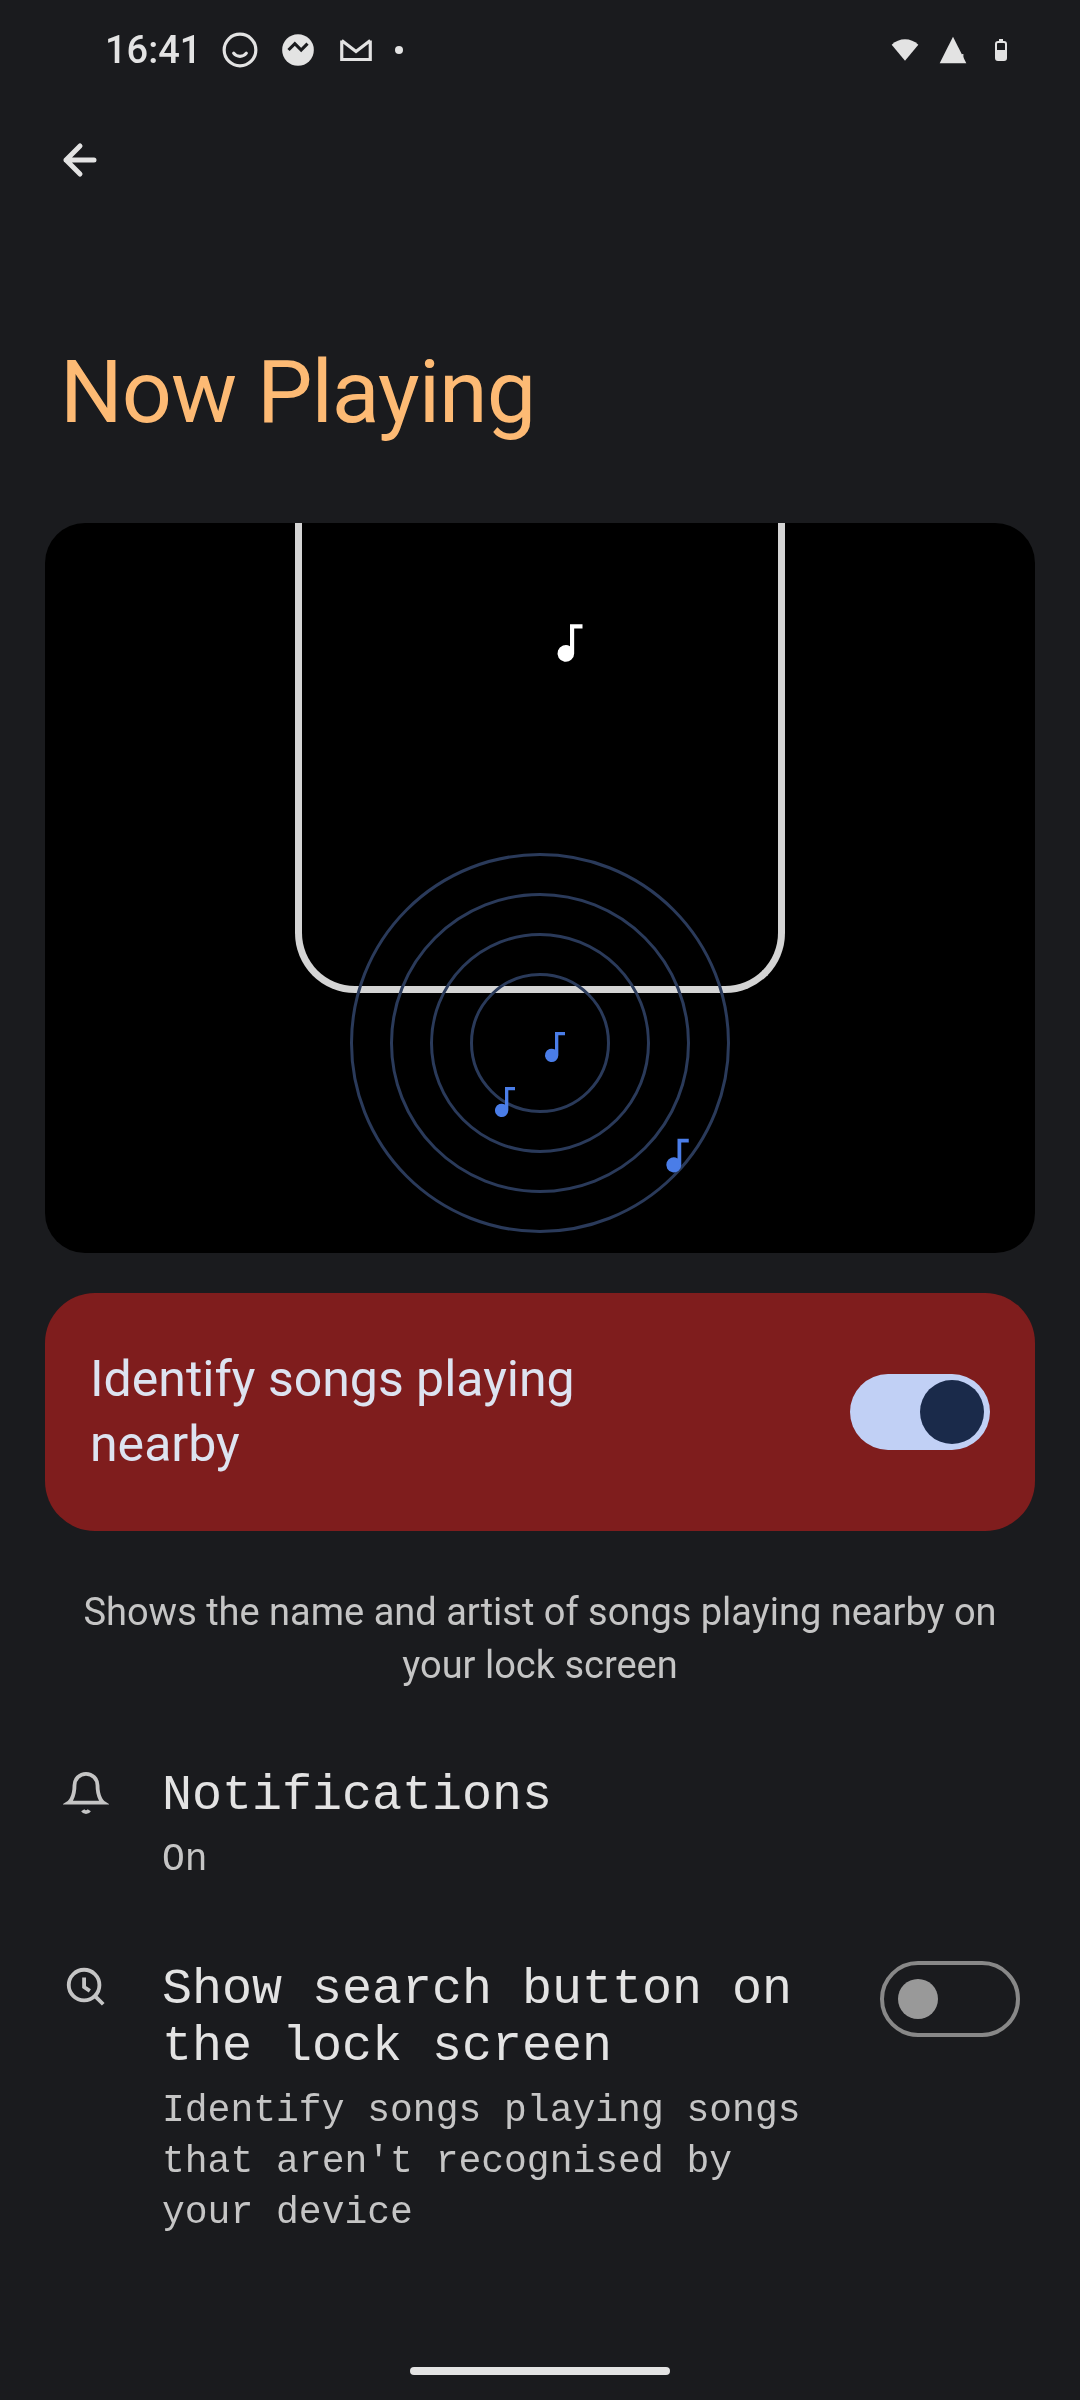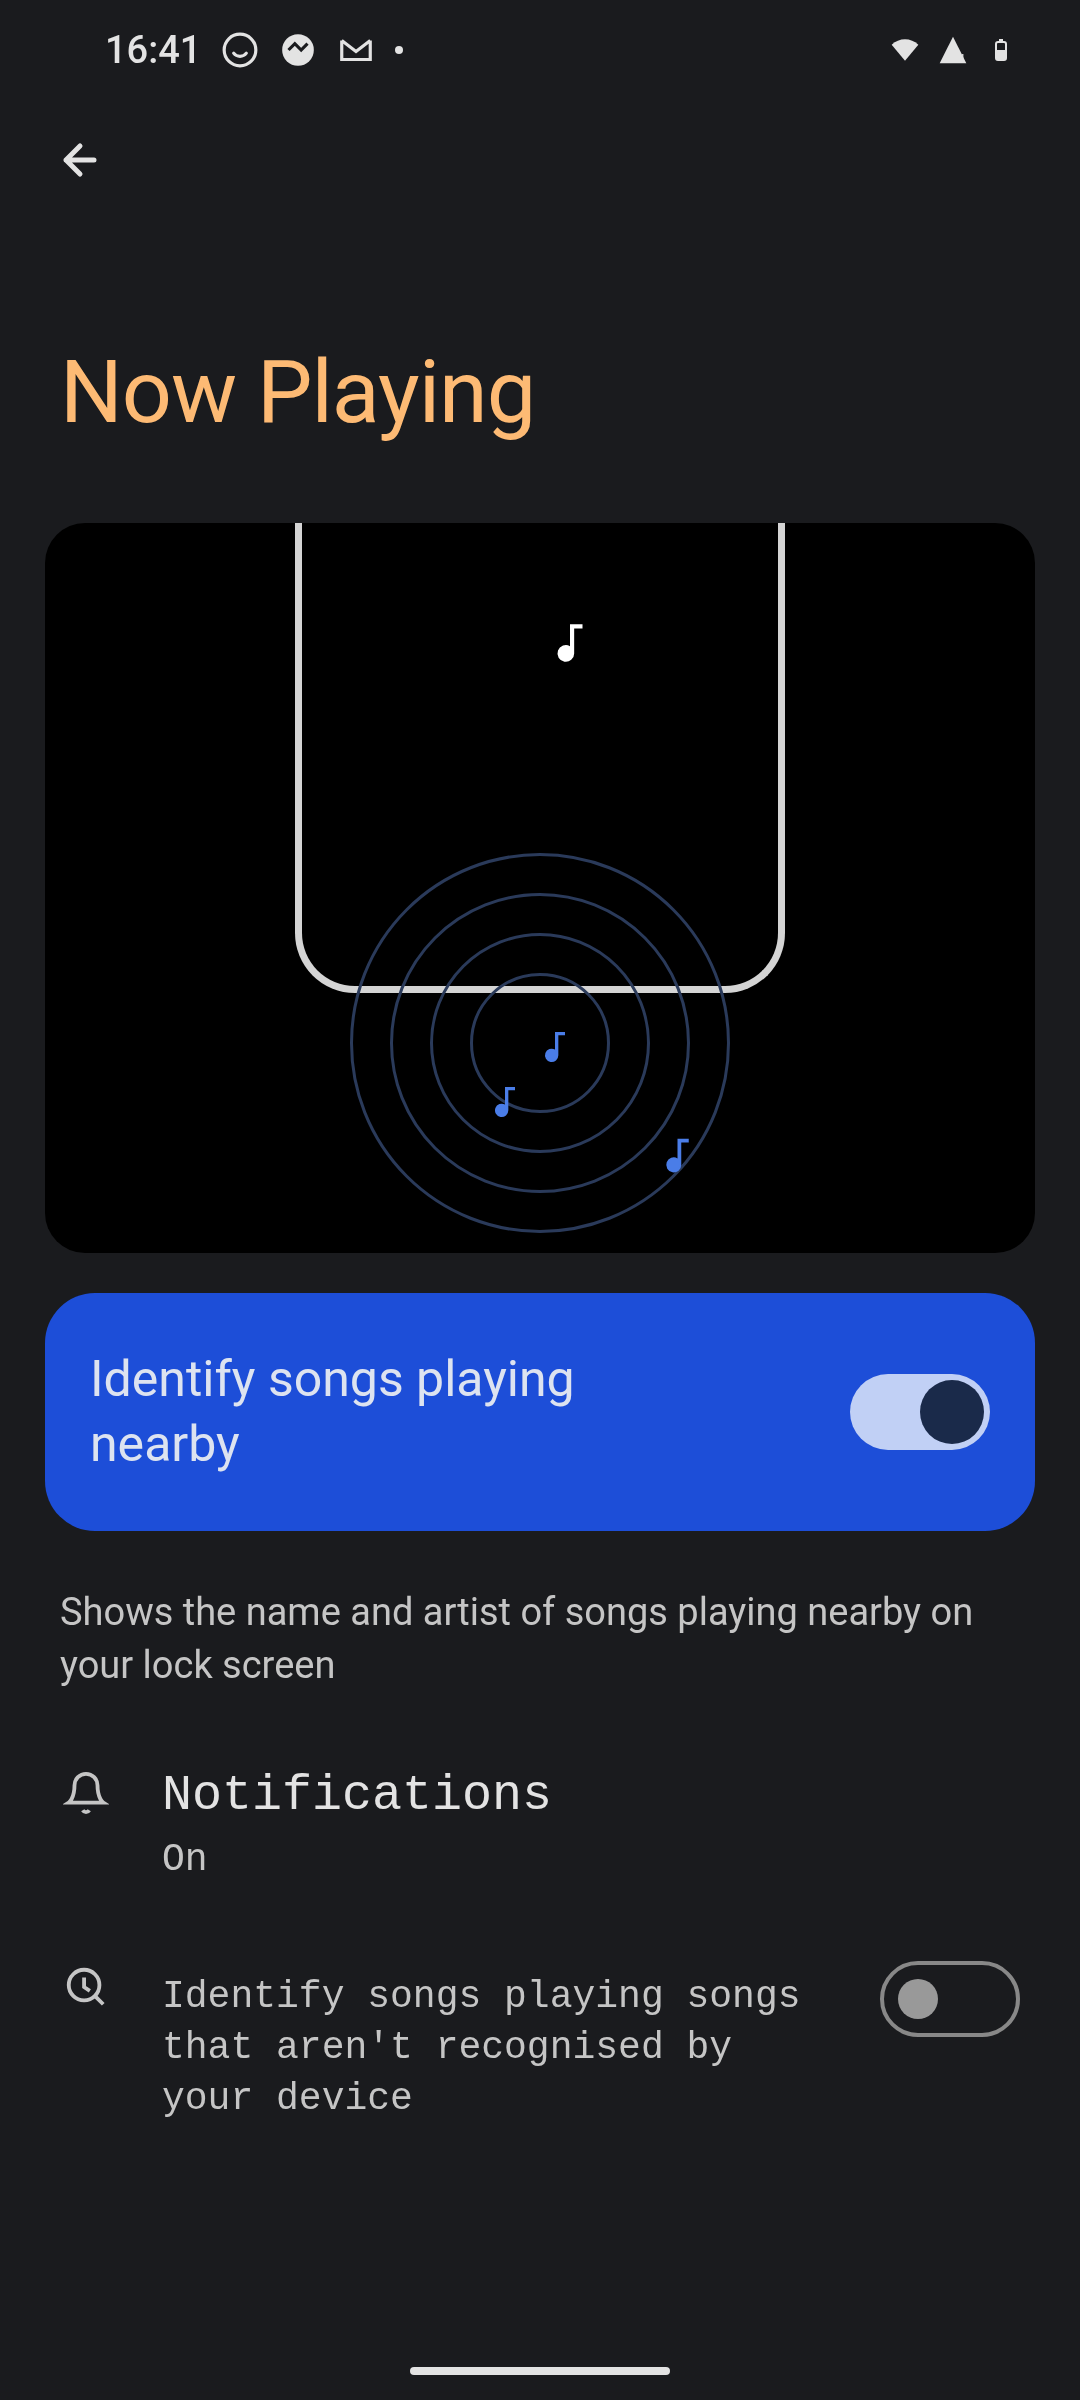--- a/index.html
+++ b/index.html
@@ -103,21 +103,21 @@
     }
     .ripple1 { width: 140px; height: 140px; }
     .ripple2 { width: 220px; height: 220px; }
     .ripple3 { width: 300px; height: 300px; }
     .ripple4 { width: 380px; height: 380px; }
     .music-note {
       position: absolute;
     }
     .toggle-card {
       margin: 40px 45px 0;
-      background: #1d4ed8;
+      background: #7f1d1d;
       border-radius: 50px;
       padding: 54px 45px;
       display: flex;
       align-items: center;
       justify-content: space-between;
     }
     .toggle-label {
       font-size: 50px;
       font-weight: 400;
       color: #dde3f0;
@@ -139,20 +139,21 @@
       width: 64px;
       height: 64px;
       background: #1a2a4a;
       border-radius: 50%;
     }
     .description {
       font-size: 38px;
       color: #c5c5c5;
       margin: 55px 60px 0;
       line-height: 1.4;
+      text-align: center;
     }
     .setting-row {
       display: flex;
       align-items: flex-start;
       margin: 75px 60px 0;
       gap: 50px;
       cursor: pointer;
       font-family: Liberation Mono, monospace;
     }
     .setting-icon {
@@ -307,20 +308,21 @@
 </div>
 
 <div class="setting-row">
   <div class="setting-icon">
     <svg viewBox="0 0 24 24" width="46" height="46" fill="none" stroke="#c5c5c5" stroke-width="2">
       <circle cx="11" cy="11" r="8"></circle>
       <path d="M21 21l-4-4M11 7v5l3 2"></path>
     </svg>
   </div>
   <div class="setting-content">
+    <div class="setting-title">Show search button on the lock screen</div>
     <div class="setting-subtitle">Identify songs playing songs that aren't recognised by your device</div>
   </div>
   <div class="switch-off">
     <div class="switch-off-thumb"></div>
   </div>
 </div>
 
 <div class="nav-bar"></div>
 
 </body></html>

